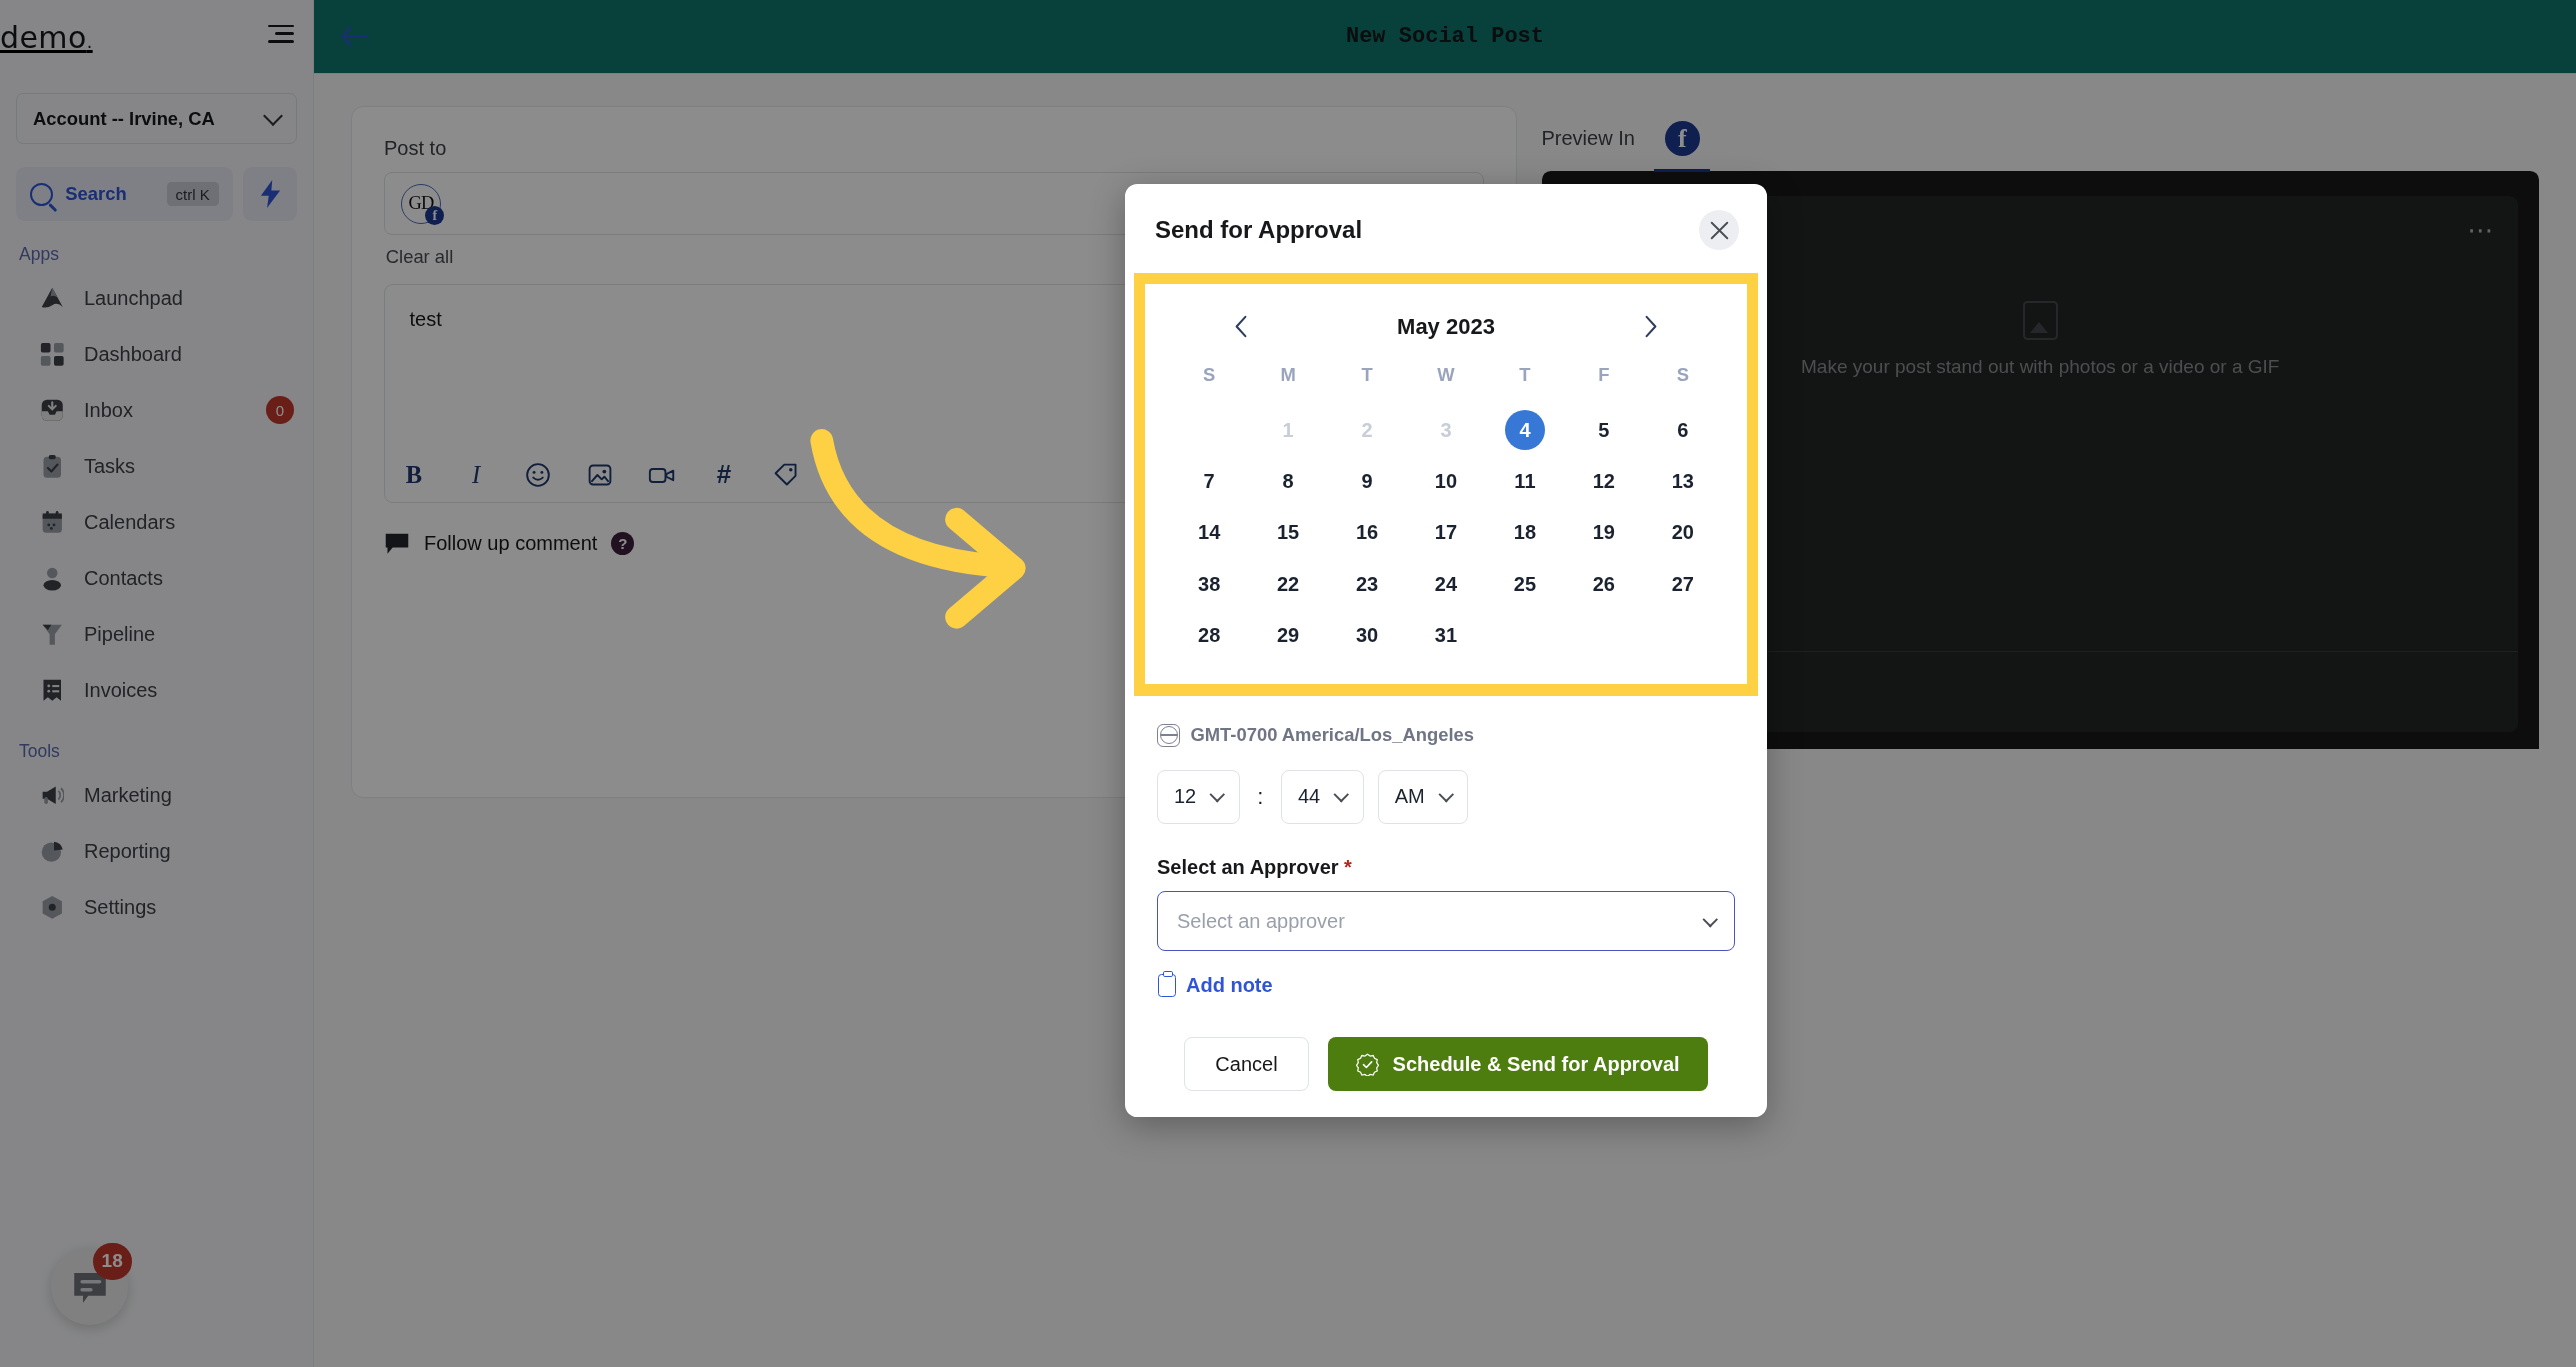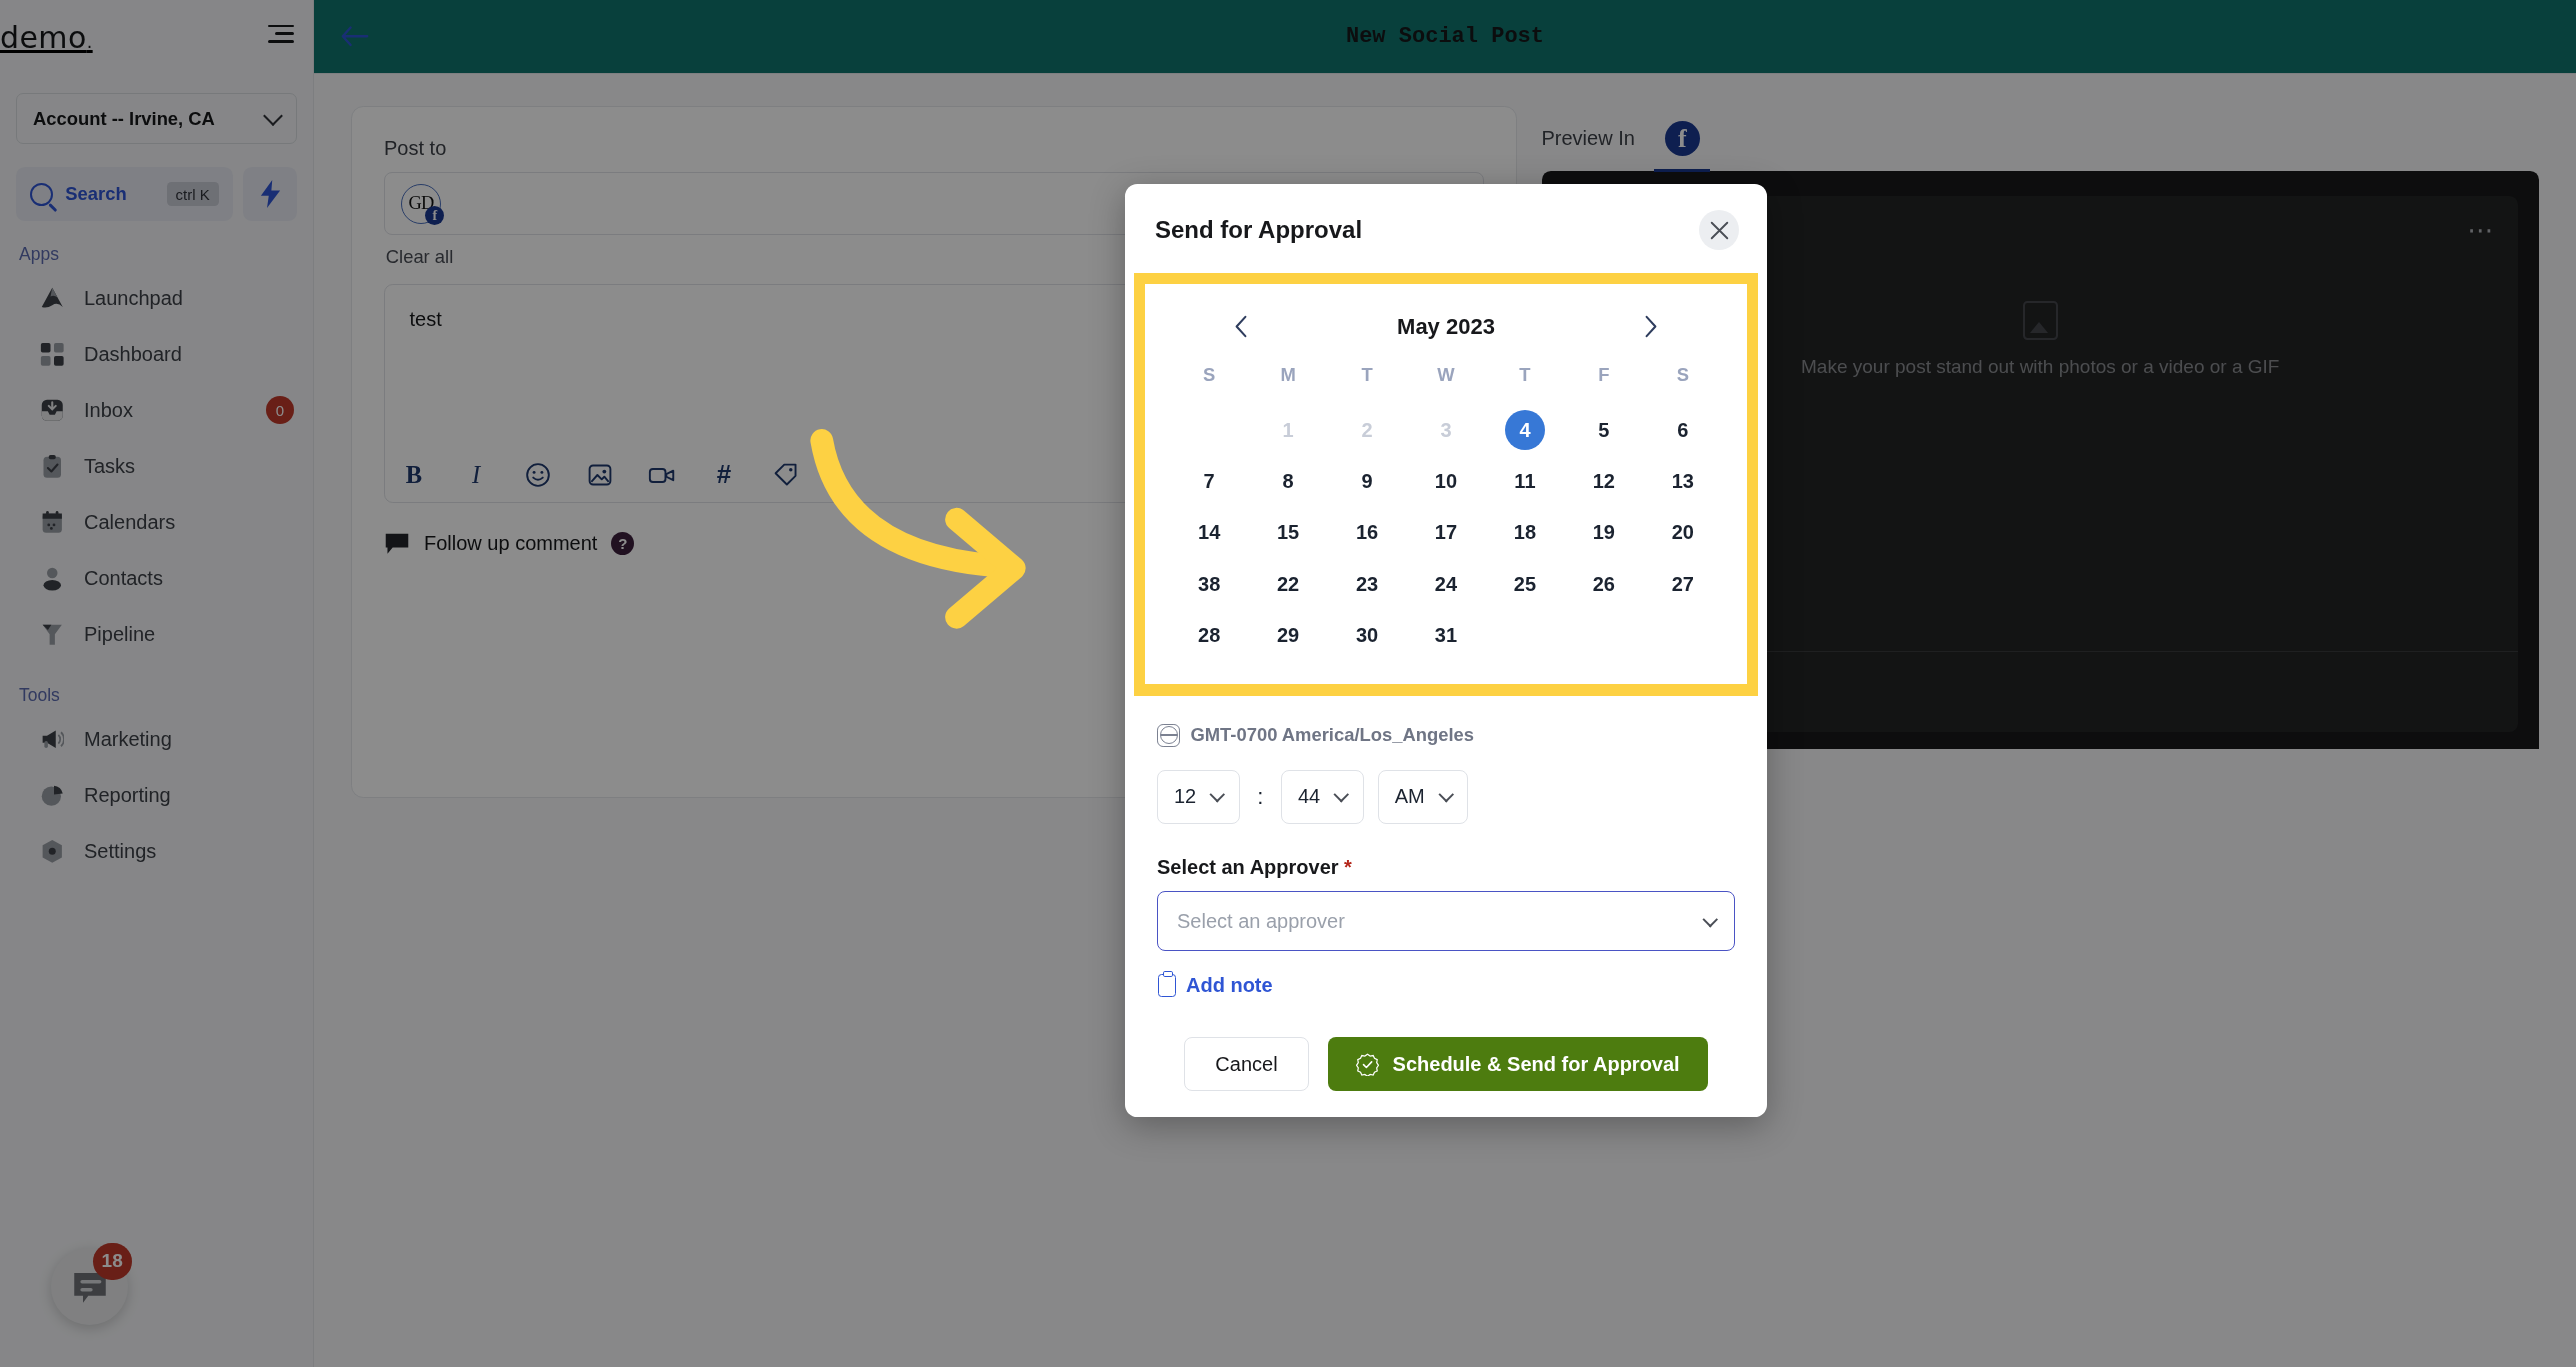--- a/index.html
+++ b/index.html
@@ -356,20 +356,32 @@
       <div class="nav-item">
         <span class="nav-ico">
           <svg width="24.5" height="24.5" viewBox="0 0 28 28">
               <path d="M3 3 h22 L17 14 v12 h-6 V14 Z" fill="#9a9ea6"></path>
               <path d="M3 3 h10 L9 9 Z" fill="#3d4148"></path>
             </svg>
         </span>
         <span class="nm">Pipeline</span>
       </div>
 
+      <div class="nav-item">
+        <span class="nav-ico">
+          <svg width="24.5" height="24.5" viewBox="0 0 28 28">
+              <path d="M4 2 h20 v24 l-5 -4 -5 4 -5 -4 -5 4 Z" fill="#3d4148"></path>
+              <circle cx="10" cy="9" r="1.6" fill="#e9eaec"></circle>
+              <circle cx="10" cy="15" r="1.6" fill="#e9eaec"></circle>
+              <rect x="14" y="8" width="8" height="2.4" fill="#e9eaec"></rect>
+              <rect x="14" y="14" width="8" height="2.4" fill="#e9eaec"></rect>
+            </svg>
+        </span>
+        <span class="nm">Invoices</span>
+      </div>
 
       <div class="sec-title">Tools</div>
 
       <div class="nav-item">
         <span class="nav-ico">
           <svg width="24.5" height="24.5" viewBox="0 0 28 28">
               <path d="M3 10 h5 l10 -6 v20 l-10 -6 H3 Z" fill="#3d4148"></path>
               <rect x="5" y="16" width="4" height="8" rx="2" fill="#9a9ea6"></rect>
               <path d="M21 9 a7 7 0 0 1 0 10" stroke="#9a9ea6" stroke-width="2" fill="none"></path>
               <path d="M24 6 a11 11 0 0 1 0 16" stroke="#9a9ea6" stroke-width="2" fill="none"></path>

